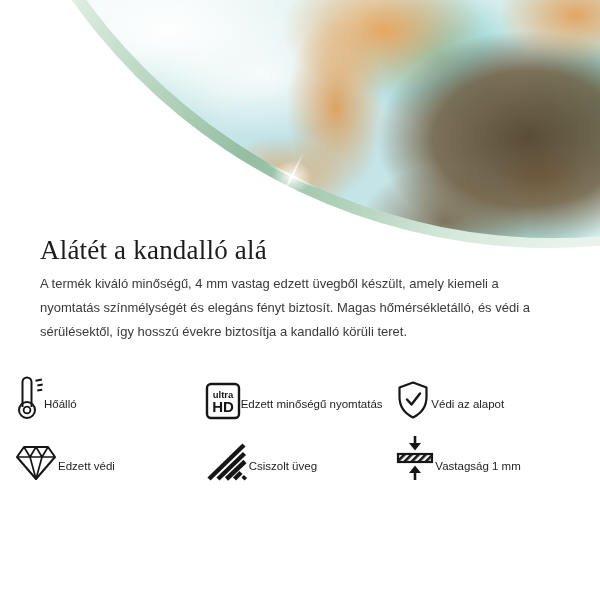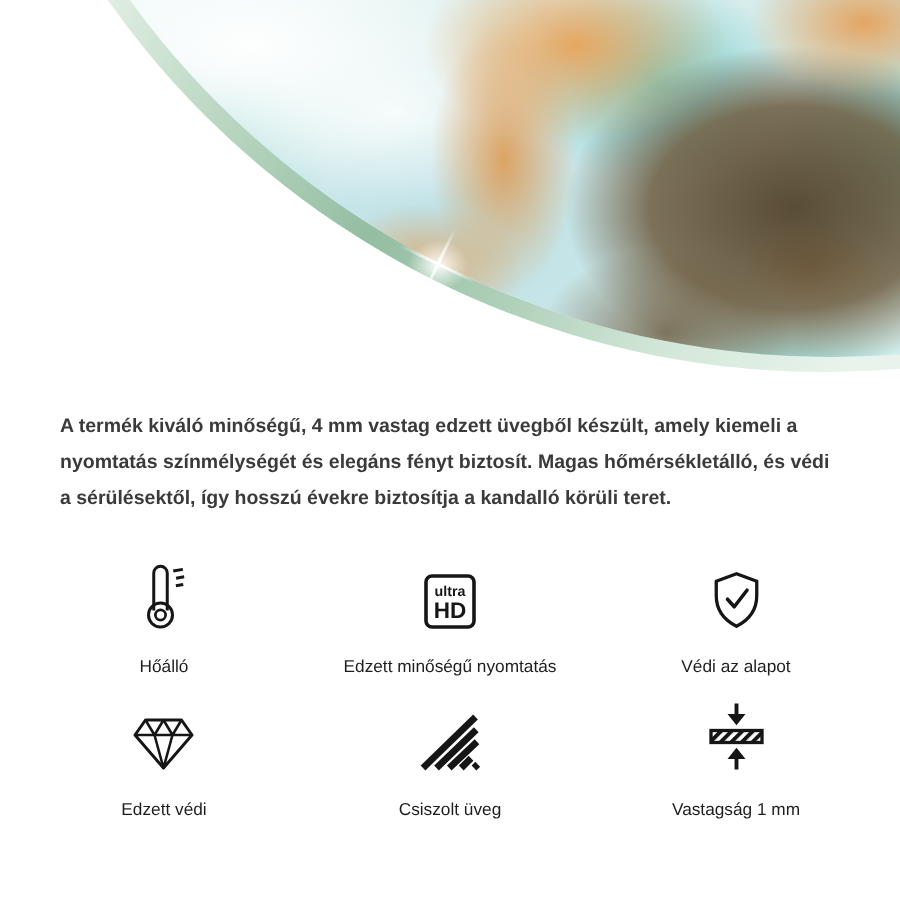--- a/index.html
+++ b/index.html
@@ -61,49 +61,49 @@
   
   h1 {
     position:relative; z-index:5;
     margin:-20px 40px 0;
     font-family:"Liberation Serif","DejaVu Serif",serif;
     font-weight:400; font-size:27px; line-height:36px;
     color:#1c1c1c; letter-spacing:.2px;
   }
   .desc {
     margin:4px 40px 0; max-width:518px;
-    font-size:13px; line-height:24px; color:#3a3a3a;font-weight:bold;
+    font-size:13px; line-height:24px; color:#3a3a3a;
   }
 
   
   .features {
     display:grid; grid-template-columns:repeat(3,1fr);
     padding:0 14px; margin-top:26px; row-gap:12px;
   }
-  .feature { display:flex; flex-direction:column; align-items:center; text-align:center; }
+  .feature { display:flex; flex-direction:row; align-items:center; text-align:center; }
   .icon-box { height:50px; display:flex; align-items:flex-end; justify-content:center; }
   .feature .label { margin-top:18px; font-size:11.5px; line-height:15px; color:#1e1e1e; }
   .icon-box svg { display:block; }
   .ico-stroke { stroke:#161616; fill:none; }
   .badge-text { font-family:"Liberation Sans",sans-serif; fill:#161616; }
 </style>
 </head>
 <body>
 
 <div class="page">
 
   <section class="hero">
     <div class="rim"></div>
     <div class="marble"></div>
     <div class="glow g1"></div>
     <div class="glow g2"></div>
     <div class="sparkle"></div>
   </section>
 
-  <h1><br></h1>
+  <h1><span>Alátét a kandalló alá</span><br></h1>
 
   <p class="desc">A termék kiváló minőségű, 4 mm vastag edzett üvegből készült, amely kiemeli a nyomtatás színmélységét és elegáns fényt biztosít. Magas hőmérsékletálló, és védi a sérülésektől, így hosszú évekre biztosítja a kandalló körüli teret.</p>
 
   <div class="features">
 
     <div class="feature">
       <div class="icon-box">
         <svg width="30" height="46" viewBox="0 0 30 46">
           <circle class="ico-stroke" cx="13" cy="36" r="8" fill="#fff" stroke-width="2"></circle>
           <path d="M8.5 33 V8 a4.5 4.5 0 0 1 9 0 V33" fill="#fff" class="ico-stroke" stroke-width="2"></path>

